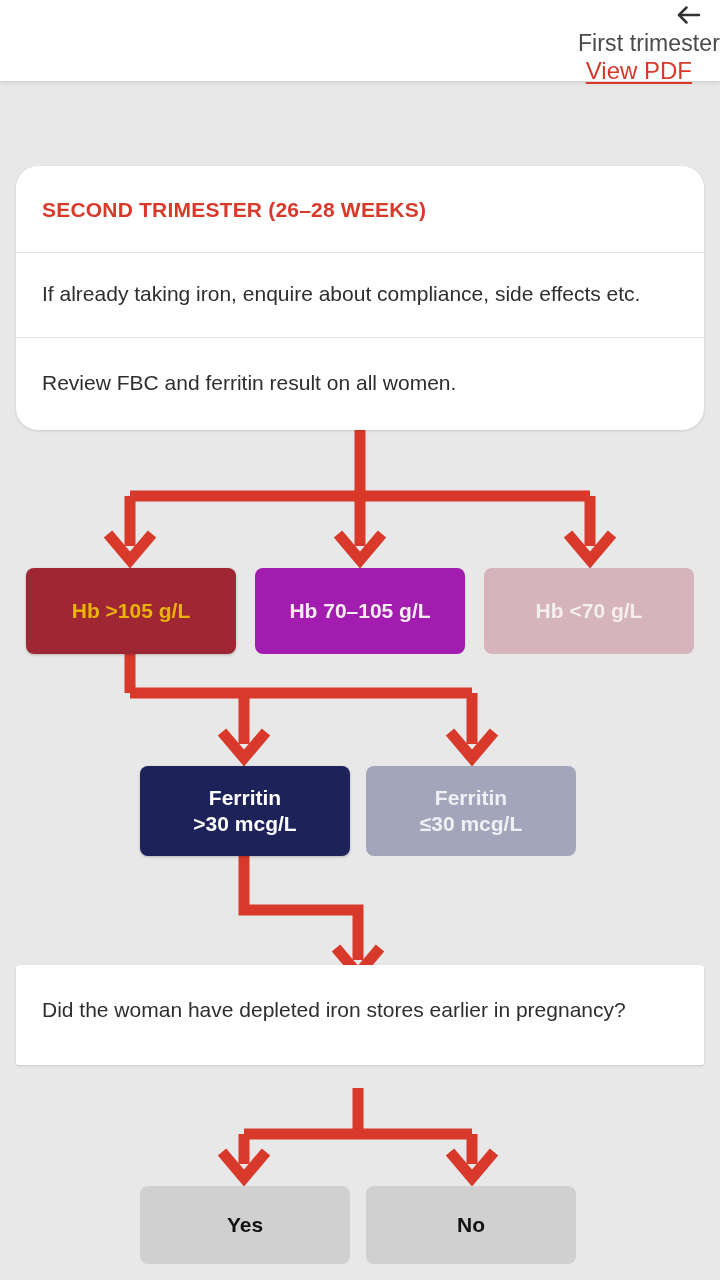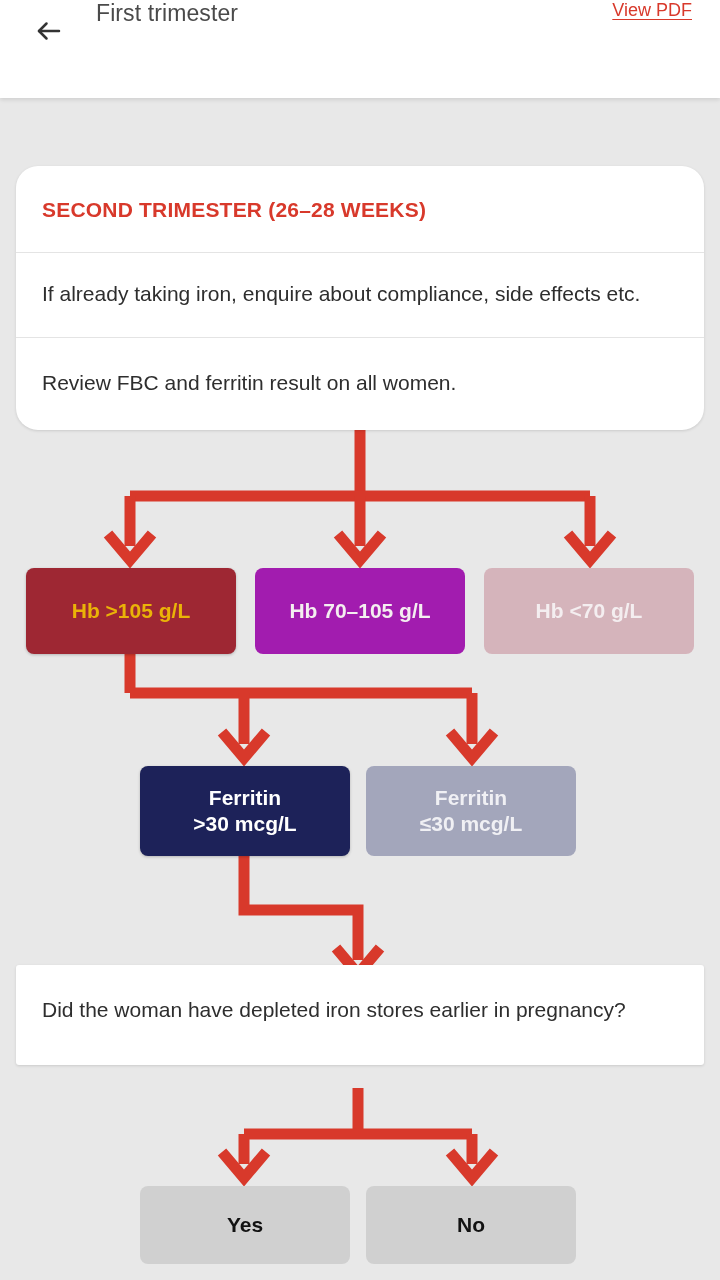--- a/index.html
+++ b/index.html
@@ -9,44 +9,45 @@
     height: 1280px;
     background: #e8e8e8;
     font-family: "Liberation Sans", sans-serif;
     overflow: hidden;
   }
 
   
   .appbar {
     position: absolute;
     left: 0; top: 0;
-    width: 720px; height: 98px;
+    width: 720px; height: 81px;
     background: #ffffff;
     display: flex;
-    align-items: flex-start;
+    align-items: flex-end;
     box-shadow: 0 2px 4px rgba(0,0,0,0.10);
     z-index: 5;
+    flex-direction: column;
   }
   .back-btn {
     width: 62px; height: 62px;
     margin-left: 18px;
     display: flex; align-items: center; justify-content: center;
     cursor: pointer;
   }
   .back-btn svg { display: block; }
   .appbar-title {
     margin-left: 16px;
     font-size: 23px;
     color: #4a4a4a;
     letter-spacing: 0.1px;
   }
   .view-pdf {
     margin-left: auto;
     margin-right: 28px;
-    font-size: 18px;
+    font-size: 24px;
     color: #d8392b;
     text-decoration: underline;
     text-underline-offset: 3px;
     cursor: pointer;
     white-space: nowrap;
   }
 
   
   .page {
     position: absolute;

